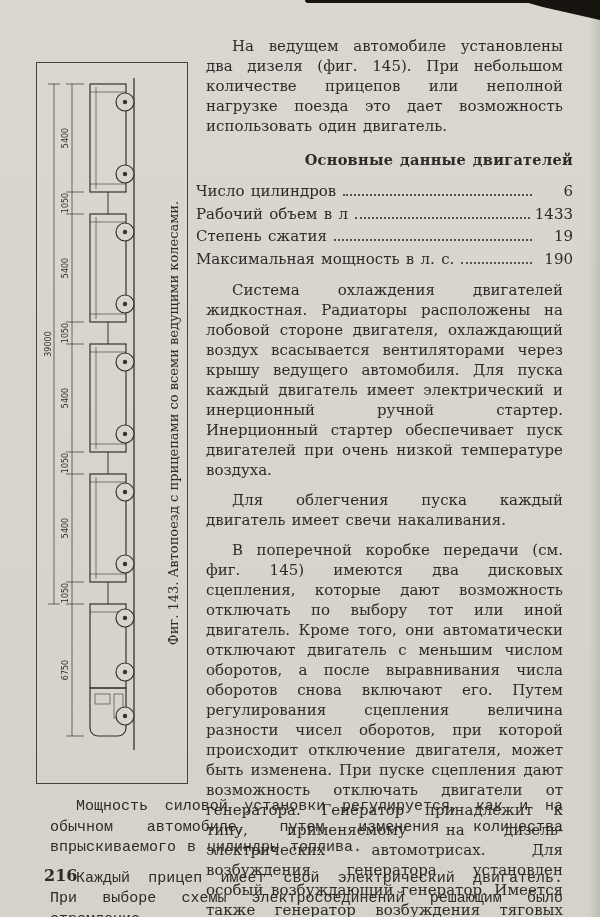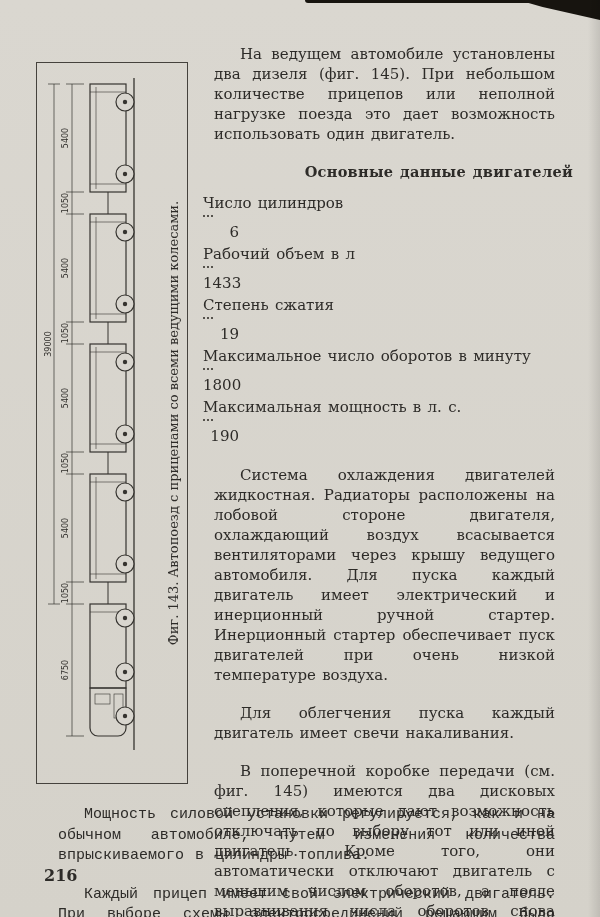--- a/index.html
+++ b/index.html
@@ -21,24 +21,24 @@
   .figure-box svg { position:absolute; left:3px; top:3px; }
   .fig-caption-wrap { position:absolute; top:0; right:0; width:27px; height:100%; }
   .fig-caption {
     position:absolute; top:50%; left:50%; width:700px;
     transform:translate(-50%,-50%) rotate(-90deg);
     font-size:13px; line-height:16px; text-align:center; white-space:nowrap; color:#2d2b28;
   }
 
   
   .right-col { position:absolute; left:196px; top:26px; width:377px; font-size:15px; line-height:20px; text-align:justify; word-spacing:1.5px; }
-  .para { margin:18px; text-indent:26px; }
+  .para { margin:10px; text-indent:26px; }
   .specs-heading { text-align:right; font-weight:bold; margin:14px 0 10px; font-size:14.5px; letter-spacing:0.3px; }
   .specs { margin:0 0 8px; }
-  .spec-row { display:flex; align-items:baseline; line-height:22.5px;flex-direction:column; }
+  .spec-row { display:flex; align-items:baseline; line-height:22.5px; }
   .spec-label { white-space:normal; }
   .spec-leader { flex:1 1 auto; min-width:10px; border-bottom:2px dotted #55524c; margin:0 5px 4px 7px; }
   .spec-value { text-align:right; min-width:36px; }
 
   
   .bottom { position:absolute; left:40px; top:787px; width:533px; font-size:15px; line-height:20.5px; text-align:justify; word-spacing:2px;font-family:Liberation Mono, monospace; }
   .page-number { position:absolute; left:44px; top:866px; font-size:16px;font-weight:bold; }
 
   .fig-line { stroke:#35332f; }
   text.dim { font-family:"DejaVu Sans","Liberation Sans",sans-serif; font-size:8px; fill:#2e2c29; }
@@ -147,25 +147,20 @@
         <span class="spec-label">Рабочий объем в л</span>
         <span class="spec-leader"></span>
         <span class="spec-value">1433</span>
       </div>
       <div class="spec-row">
         <span class="spec-label">Степень сжатия</span>
         <span class="spec-leader"></span>
         <span class="spec-value">19</span>
       </div>
       <div class="spec-row">
-        <span class="spec-label">Максимальное число оборотов в минуту</span>
-        <span class="spec-leader"></span>
-        <span class="spec-value">1800</span>
-      </div>
-      <div class="spec-row">
         <span class="spec-label">Максимальная мощность в л. с.</span>
         <span class="spec-leader"></span>
         <span class="spec-value">190</span>
       </div>
     </div>
 
     <p class="para">Система охлаждения двигателей жидкостная. Радиаторы расположены на лобовой стороне двигателя, охлаждающий воздух всасывается вентиляторами через крышу ведущего автомобиля. Для пуска каждый двигатель имеет электрический и инерционный ручной стартер. Инерционный стартер обеспечивает пуск двигателей при очень низкой температуре воздуха.</p>
     <p class="para">Для облегчения пуска каждый двигатель имеет свечи накаливания.</p>
     <p class="para">В поперечной коробке передачи (см. фиг. 145) имеются два дисковых сцепления, которые дают возможность отключать по выбору тот или иной двигатель. Кроме того, они автоматически отключают двигатель с меньшим числом оборотов, а после выравнивания числа оборотов снова включают его. Путем регулирования сцепления величина разности чисел оборотов, при которой происходит отключение двигателя, может быть изменена. При пуске сцепления дают возможность отключать двигатели от генератора. Генератор принадлежит к типу, применяемому на дизель-электрических автомотрисах. Для возбуждения генератора установлен особый возбуждающий генератор. Имеется также генератор возбуждения тяговых двигателей.</p>
   </div>

